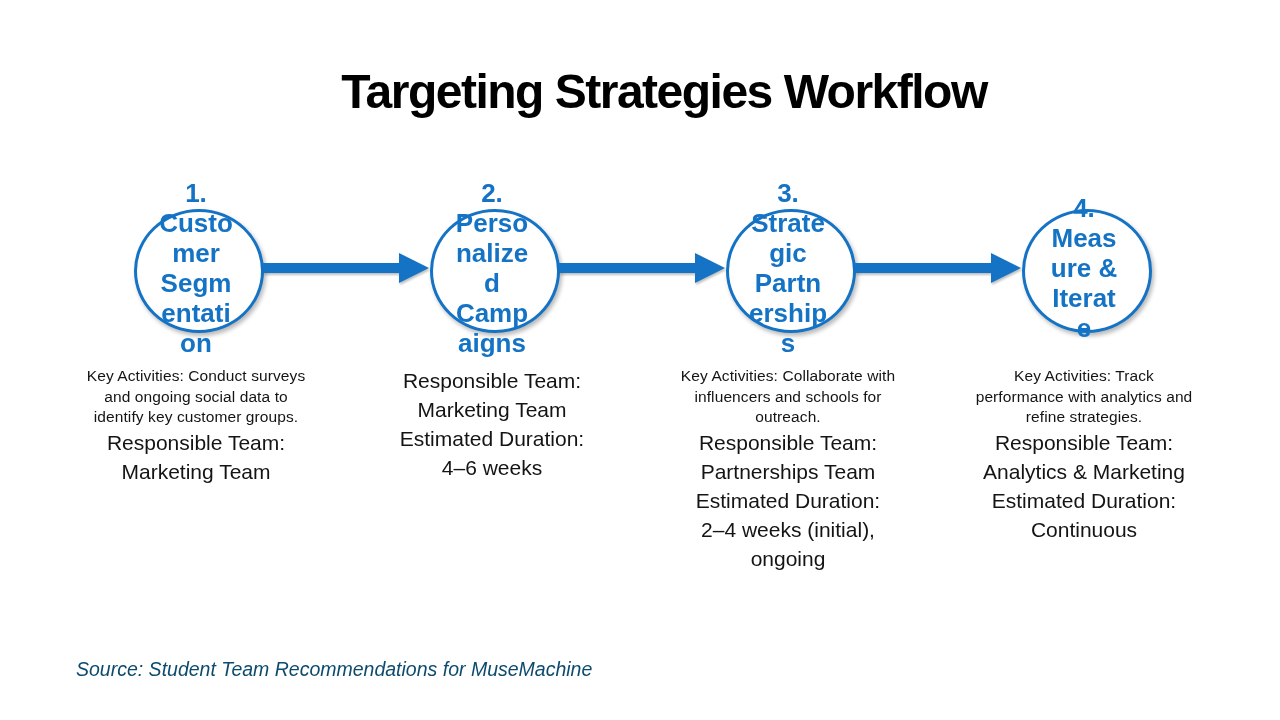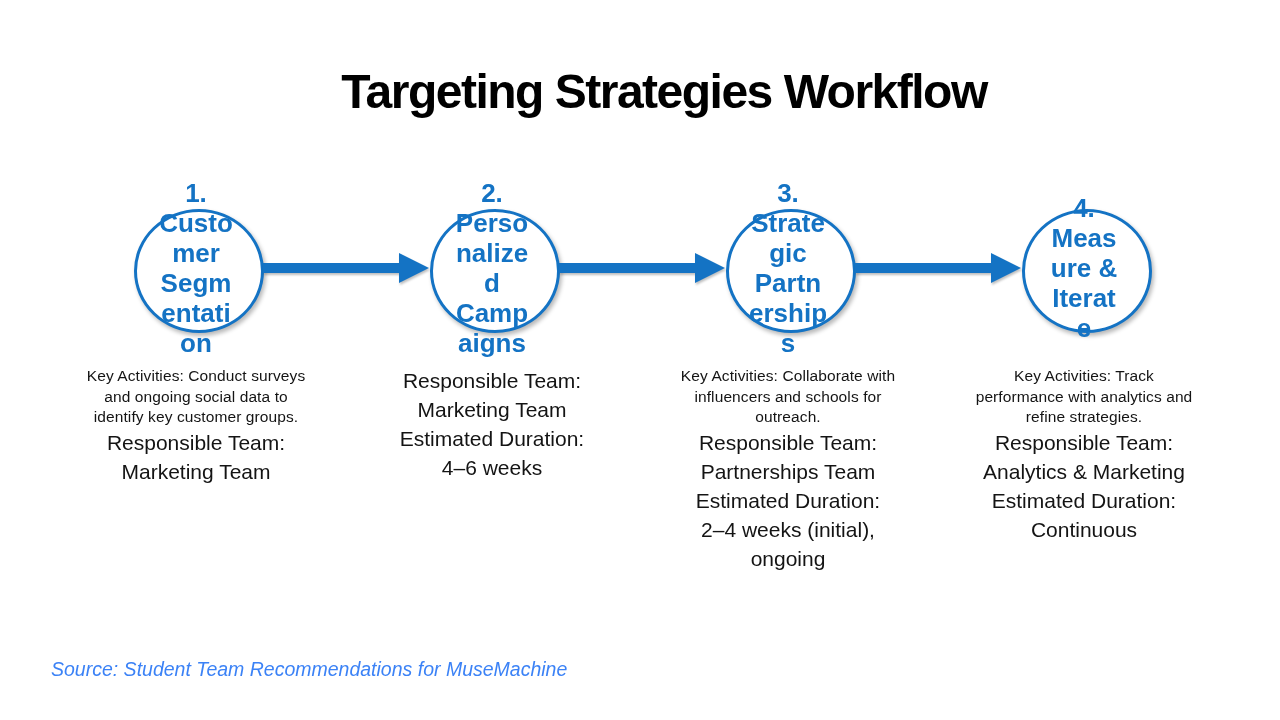--- a/index.html
+++ b/index.html
@@ -31,22 +31,22 @@
     position:absolute;left:136px;top:0;width:0;height:0;
     border-top:15px solid transparent;border-bottom:15px solid transparent;
     border-left:30px solid #1473C4;
   }
   
   .details{position:absolute;top:366px;width:290px;text-align:center;}
   .d1{left:51px}.d2{left:347px}.d3{left:643px}.d4{left:939px}
   .activities{font-size:15.5px;line-height:20.5px;white-space:pre-line;letter-spacing:0.1px;}
   .team,.duration{font-size:21px;line-height:29px;white-space:pre-line;}
   .source{
-    position:absolute;left:51px;top:656px;font-style:italic;
-    font-size:19.5px;line-height:26px;color:#3b82f6;
+    position:absolute;left:76px;top:656px;font-style:italic;
+    font-size:19.5px;line-height:26px;color:#0c4a6e;
   }
 </style>
 </head>
 <body>
 
 <div class="slide">
 
   <div class="title">Targeting Strategies Workflow</div>
 
   <div class="circle c1"></div>

